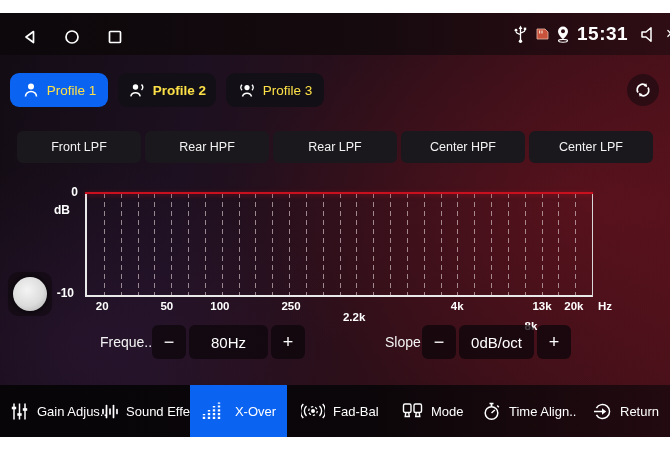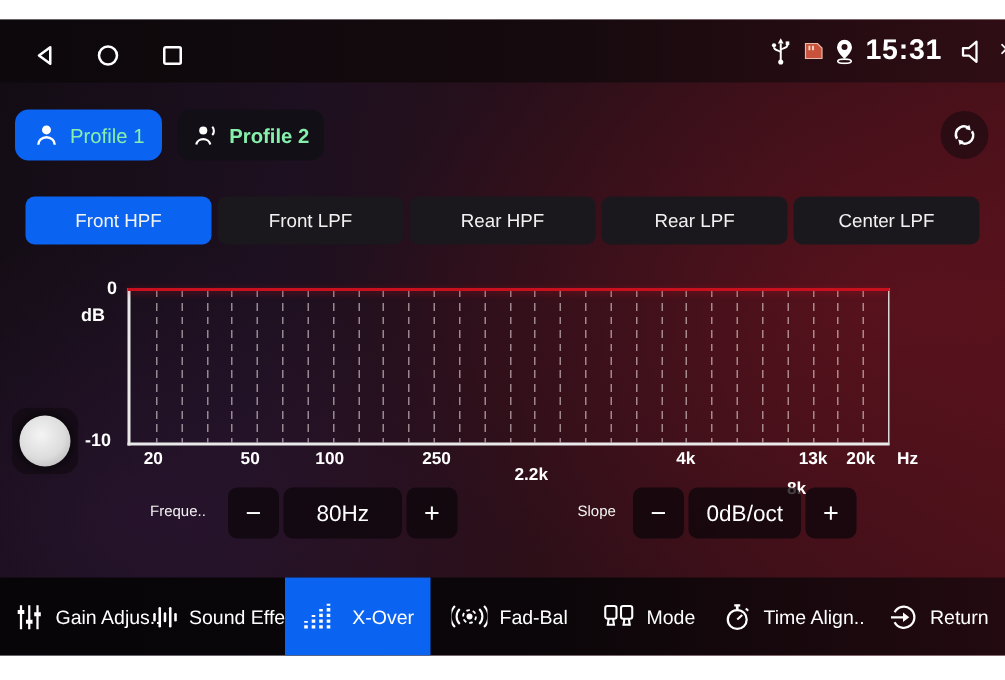--- a/index.html
+++ b/index.html
@@ -17,21 +17,21 @@
     background:linear-gradient(90deg,#0c080b 0%,#150a0e 55%,#2f0d14 100%);}
   .navicon{position:absolute;top:16px;width:16px;height:16px;cursor:pointer;}
   .sright{position:absolute;top:0;height:42px;display:flex;align-items:center;}
   .time{color:#fff;font-size:19px;font-weight:600;letter-spacing:0.5px;}
   .volnum{color:#fff;font-size:16px;font-weight:500;margin-left:2px;}
 
   
   .pill{position:absolute;top:60px;height:34px;width:98px;border-radius:9px;display:flex;
     align-items:center;justify-content:center;gap:7px;background:#121016;cursor:pointer;}
   .pill.selected{background:#0b63f1;}
-  .pill span.lbl{color:#86efac;font-size:13.5px;}
+  .pill span.lbl{color:#fde047;font-size:13.5px;}
   .refresh-wrap{position:absolute;top:61px;left:627px;width:32px;height:32px;border-radius:50%;
     background:rgba(18,10,14,0.55);display:flex;align-items:center;justify-content:center;cursor:pointer;}
 
   
   .filters{position:absolute;left:17px;top:118px;width:636px;height:32px;display:flex;gap:4px;}
   .ftab{flex:1;border-radius:6px;background:#1a181d;color:#f2f2f2;font-size:12.5px;
     display:flex;align-items:center;justify-content:center;cursor:pointer;white-space:nowrap;}
   .ftab.selected{background:#0b63f1;}
 
   
@@ -46,21 +46,21 @@
   .xunit{position:absolute;top:287px;left:598px;color:#fff;font-weight:700;font-size:11.5px;}
 
   
   .knob-wrap{position:absolute;left:8px;top:259px;width:44px;height:44px;border-radius:10px;
     background:rgba(14,9,14,0.55);display:flex;align-items:center;justify-content:center;cursor:pointer;}
   .knob{width:34px;height:34px;border-radius:50%;
     background:radial-gradient(circle at 42% 38%,#f4f4f4 0%,#dcdcdc 55%,#a8a8a8 100%);
     box-shadow:0 0 7px rgba(0,0,0,0.85);}
 
   
-  .ctl-label{position:absolute;top:312px;height:34px;line-height:34px;color:#f4f4f4;font-size:10px;}
+  .ctl-label{position:absolute;top:312px;height:34px;line-height:34px;color:#f4f4f4;font-size:14px;}
   .ctl-btn{position:absolute;top:312px;width:34px;height:34px;border-radius:6px;background:rgba(14,7,11,0.78);
     color:#fff;font-size:18px;display:flex;align-items:center;justify-content:center;cursor:pointer;}
   .ctl-val{position:absolute;top:312px;height:34px;border-radius:6px;background:rgba(14,7,11,0.78);
     color:#fff;font-size:15px;display:flex;align-items:center;justify-content:center;}
 
   
   .bottombar{left:0;top:372px;width:670px;height:52px;
     background:linear-gradient(90deg,#070508 0%,#0b0609 55%,#220a10 100%);}
   .bitem{position:absolute;top:0;height:52px;display:flex;align-items:center;gap:8px;cursor:pointer;}
   .bitem .blbl{color:#fff;font-size:13px;white-space:nowrap;}
@@ -139,36 +139,47 @@
     <div class="pill" style="left:118px;font-weight:bold;">
       <span>
         <svg width="18" height="18" viewBox="0 0 18 18">
           <circle cx="7.5" cy="6" r="2.7" fill="#fff"></circle>
           <path d="M2.8,15.3 a4.8,4.4 0 0 1 9.4,0" fill="none" stroke="#fff" stroke-width="1.5"></path>
           <path d="M13.5,3.5 a4,4 0 0 1 0,5.5" fill="none" stroke="#fff" stroke-width="1.4"></path>
         </svg>
       </span>
       <span class="lbl">Profile 2</span>
     </div>
+    <div class="pill" style="left:226px;">
+      <span>
+        <svg width="18" height="18" viewBox="0 0 18 18">
+          <circle cx="9" cy="6.6" r="2.6" fill="#fff"></circle>
+          <path d="M4.5,15.5 a4.6,4.2 0 0 1 9,0" fill="none" stroke="#fff" stroke-width="1.5"></path>
+          <path d="M4,3.8 a4,4 0 0 0 0,5.4" fill="none" stroke="#fff" stroke-width="1.3"></path>
+          <path d="M14,3.8 a4,4 0 0 1 0,5.4" fill="none" stroke="#fff" stroke-width="1.3"></path>
+        </svg>
+      </span>
+      <span class="lbl">Profile 3</span>
+    </div>
     <div class="refresh-wrap">
       <span>
         <svg width="20" height="20" viewBox="0 0 20 20">
           <path d="M5,12.5 a5.3,5.3 0 0 1 2,-7.5 a5.3,5.3 0 0 1 6.3,0.8" fill="none" stroke="#fff" stroke-width="1.7"></path>
           <polygon points="13.2,3.2 14.2,7 10.6,6" fill="#fff"></polygon>
           <path d="M15,7.5 a5.3,5.3 0 0 1 -2,7.5 a5.3,5.3 0 0 1 -6.3,-0.8" fill="none" stroke="#fff" stroke-width="1.7"></path>
           <polygon points="6.8,16.8 5.8,13 9.4,14" fill="#fff"></polygon>
         </svg>
       </span>
     </div>
 
     <div class="filters">
-      <div class="ftab selected">Front HPF</div>
       <div class="ftab">Front LPF</div>
       <div class="ftab">Rear HPF</div>
       <div class="ftab">Rear LPF</div>
+      <div class="ftab">Center HPF</div>
       <div class="ftab">Center LPF</div>
     </div>
 
     <span class="abs ylab" style="left:54px;top:172px;">0</span>
     <span class="abs ylab" style="left:46px;top:190px;">dB</span>
     <span class="abs ylab" style="left:50px;top:273px;">-10</span>
     <div class="plot" id="plot">
         <div class="gridline" style="left: 3.33333%;"></div>
         <div class="gridline" style="left: 6.66667%;"></div>
         <div class="gridline" style="left: 10%;"></div>

